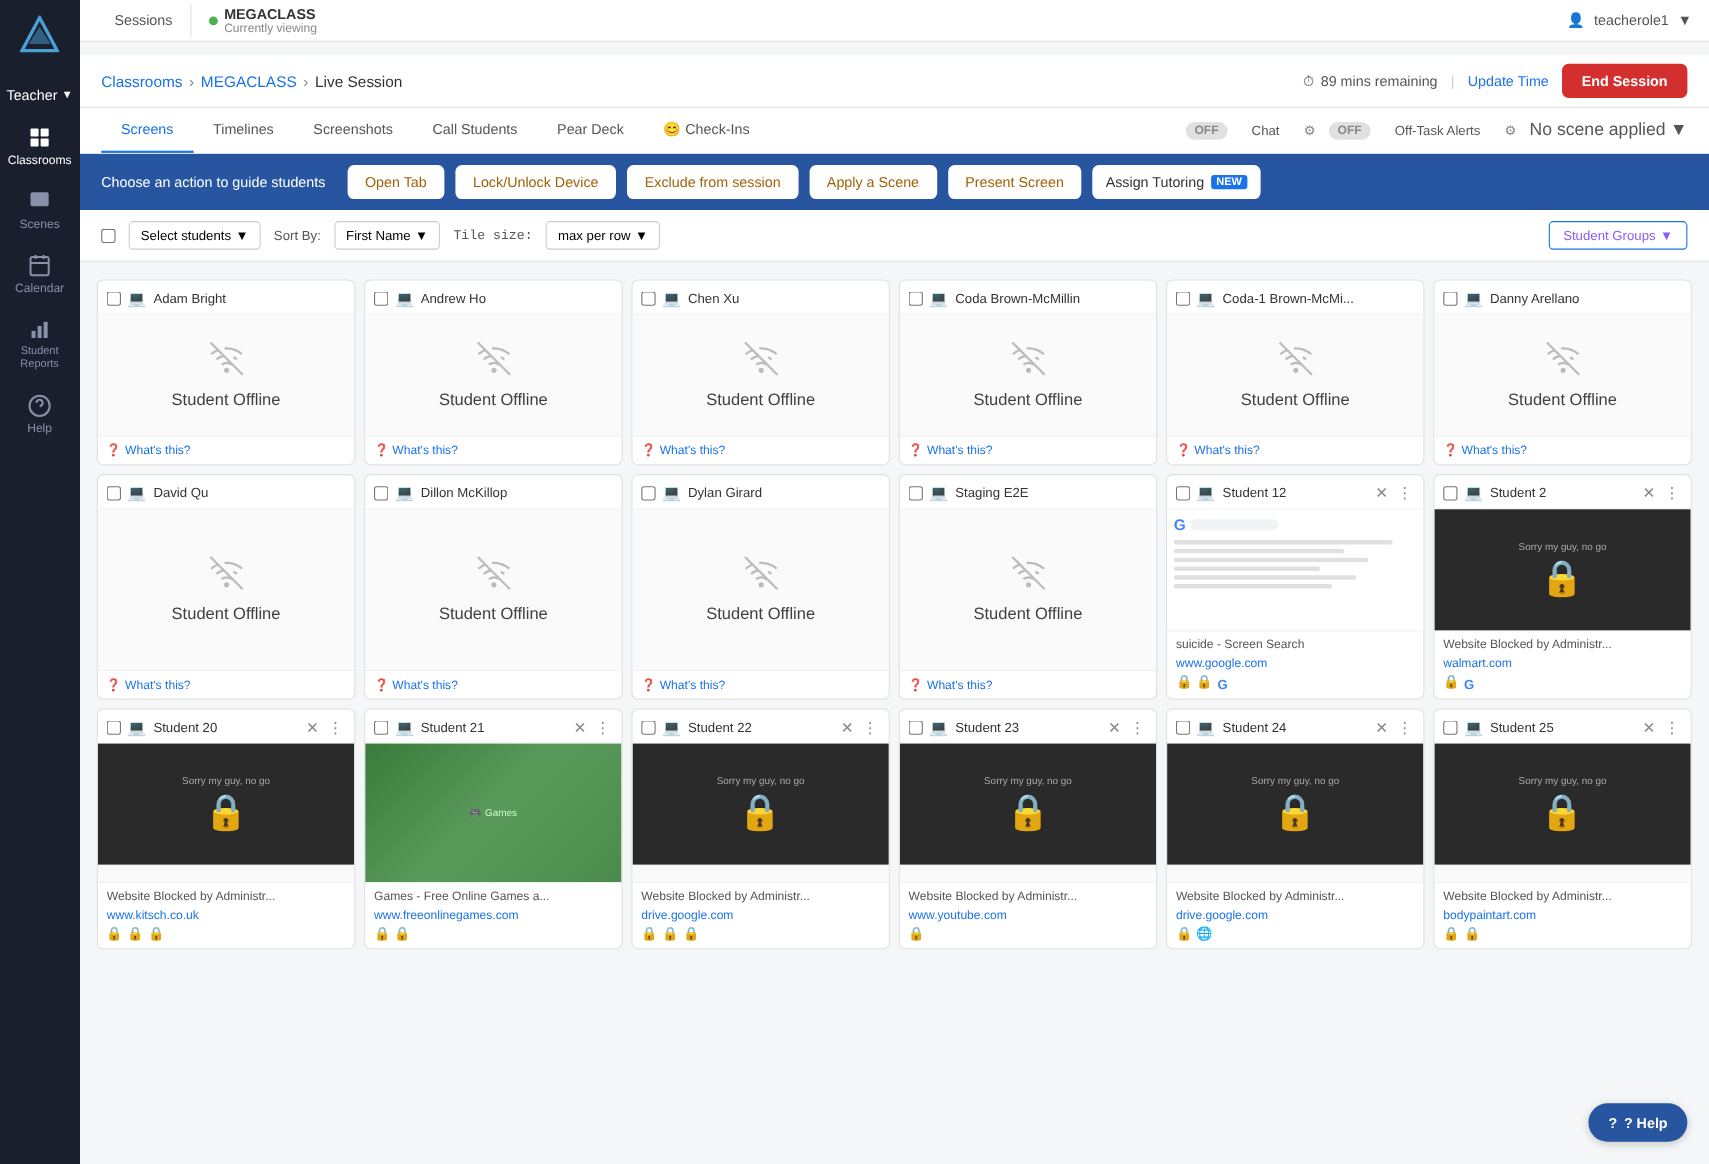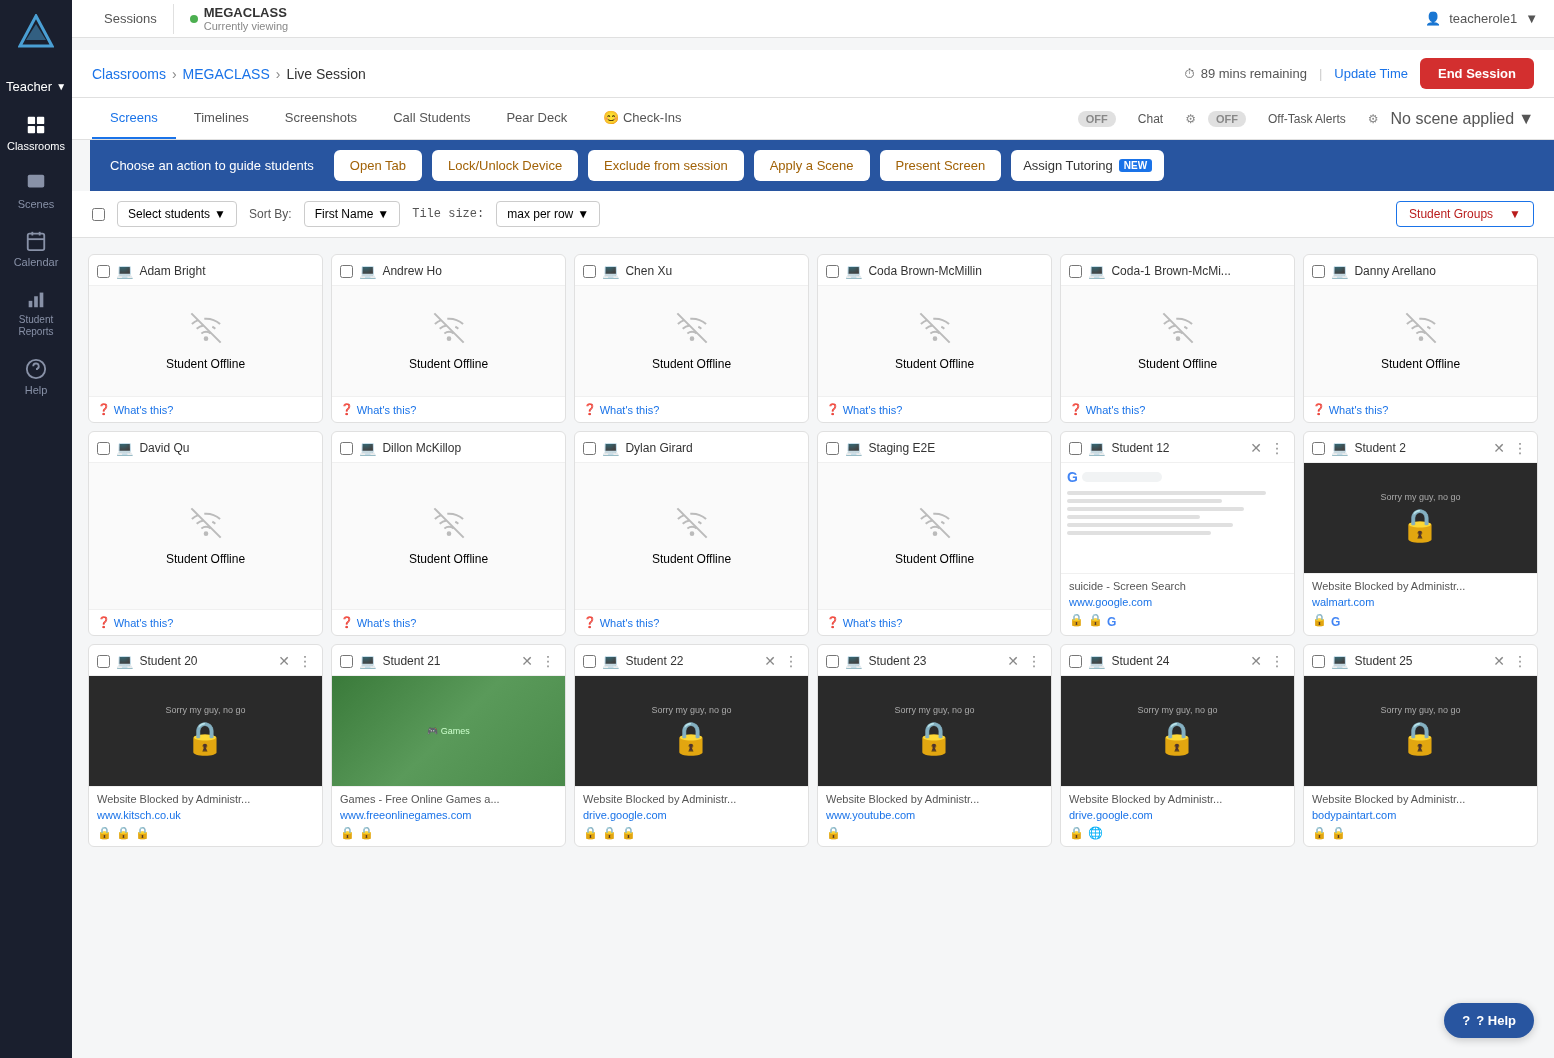--- a/index.html
+++ b/index.html
@@ -77,21 +77,21 @@
       background: #e0e0e0; border-radius: 10px; padding: 2px 8px; font-size: 11px; color: #888; font-weight: 600;
     }
     .gear-icon { color: #888; cursor: pointer; }
     .scene-dropdown {
       font-size: 16px; color: #555; cursor: pointer; display: flex; align-items: center; gap: 4px;
     }
 
     
     .action-bar {
       background: #2855a0; padding: 10px 20px;
-      display: flex; align-items: center; gap: 10px; flex-wrap: wrap; margin-left: 18px;
+      display: flex; align-items: center; gap: 10px; flex-wrap: wrap;
     }
     .action-guide { color: #fff; font-size: 13px; font-weight: 500; margin-right: 10px; }
     .action-btn {
       background: #fff; color: #a16207; border: none; border-radius: 6px;
       padding: 8px 16px; font-size: 13px; cursor: pointer; font-weight: 500; white-space: nowrap;
     }
     .assign-btn {
       background: #fff; color: #333; border: none; border-radius: 6px;
       padding: 8px 12px; font-size: 13px; cursor: pointer; font-weight: 500;
       display: flex; align-items: center; gap: 6px;
@@ -115,22 +115,22 @@
       border: 1px solid #ccc; border-radius: 4px; padding: 5px 10px; font-size: 12px;
       background: #fff; cursor: pointer; display: flex; align-items: center; gap: 4px;
     }
     .tile-label { font-size: 12px; color: #555; font-family: Liberation Mono, monospace; }
     .tile-btn {
       border: 1px solid #ccc; border-radius: 4px; padding: 5px 10px; font-size: 12px;
       background: #fff; cursor: pointer; display: flex; align-items: center; gap: 4px;
     }
     .toolbar-right { margin-left: auto; }
     .groups-btn {
-      border: 1px solid #1a73e8; color: #b91c1c; border-radius: 4px; padding: 5px 12px;
-      font-size: 12px; background: #fff; cursor: pointer; display: flex; align-items: center; gap: 16px;
+      border: 1px solid #1a73e8; color: #8b5cf6; border-radius: 4px; padding: 5px 12px;
+      font-size: 12px; background: #fff; cursor: pointer; display: flex; align-items: center; gap: 4px;
     }
 
     
     .student-grid {
       display: grid; grid-template-columns: repeat(6, 1fr);
       gap: 0; padding: 12px 12px;
       background: #f5f6f7;
     }
     .student-card {
       background: #fff; border: 1px solid #e0e0e0; margin: 4px;
@@ -146,21 +146,21 @@
     .card-name { font-size: 12px; color: #333; font-weight: 500; flex: 1; overflow: hidden; text-overflow: ellipsis; white-space: nowrap; }
     .card-actions { display: flex; gap: 4px; }
     .card-action-btn { background: none; border: none; cursor: pointer; color: #888; font-size: 14px; padding: 0 2px; }
 
     .card-body {
       flex: 1; min-height: 110px; display: flex; flex-direction: column;
       align-items: center; justify-content: center; padding: 10px;
       background: #fafafa;
     }
     .offline-icon { font-size: 28px; color: #bbb; margin-bottom: 6px; }
-    .offline-text { font-size: 12px; color: #000000; }
+    .offline-text { font-size: 15px; color: #404040; }
     .screenshot-img {
       width: 100%; height: 110px; background: #2a2a2a;
       display: flex; align-items: center; justify-content: center;
       position: relative; overflow: hidden;
     }
     .screenshot-lock {
       display: flex; flex-direction: column; align-items: center; justify-content: center;
       color: #fff; font-size: 11px; text-align: center; padding: 4px;
     }
 
@@ -649,21 +649,21 @@
         <div class="card-header">
           <input type="checkbox" class="card-checkbox" style="">
           <span class="card-icon">💻</span>
           <span class="card-name">Student 21</span>
           <div class="card-actions">
             <button class="card-action-btn">✕</button>
             <button class="card-action-btn">⋮</button>
           </div>
         </div>
         <div class="card-body" style="padding: 0px; justify-content: flex-start;">
-          <div class="game-preview" style="width: 100%; height: 110px; background: linear-gradient(135deg, rgb(58, 122, 58) 0%, rgb(90, 154, 90) 50%, rgb(74, 138, 74) 100%);">
+          <div class="game-preview" style="width: 100%; height: 126px; background: linear-gradient(135deg, rgb(58, 122, 58) 0%, rgb(90, 154, 90) 50%, rgb(74, 138, 74) 100%);">
             <div style="font-size:9px;color:#cfc;text-align:center;padding:4px;">🎮 Games</div>
           </div>
         </div>
         <div class="card-footer"><div class="site-title">Games - Free Online Games a...</div><a class="site-url" href="#">www.freeonlinegames.com</a><div class="footer-icons">
             <span class="footer-icon">🔒</span>
             <span class="footer-icon">🔒</span>
           </div></div>
       </div>
       <div class="student-card">
         <div class="card-header">

